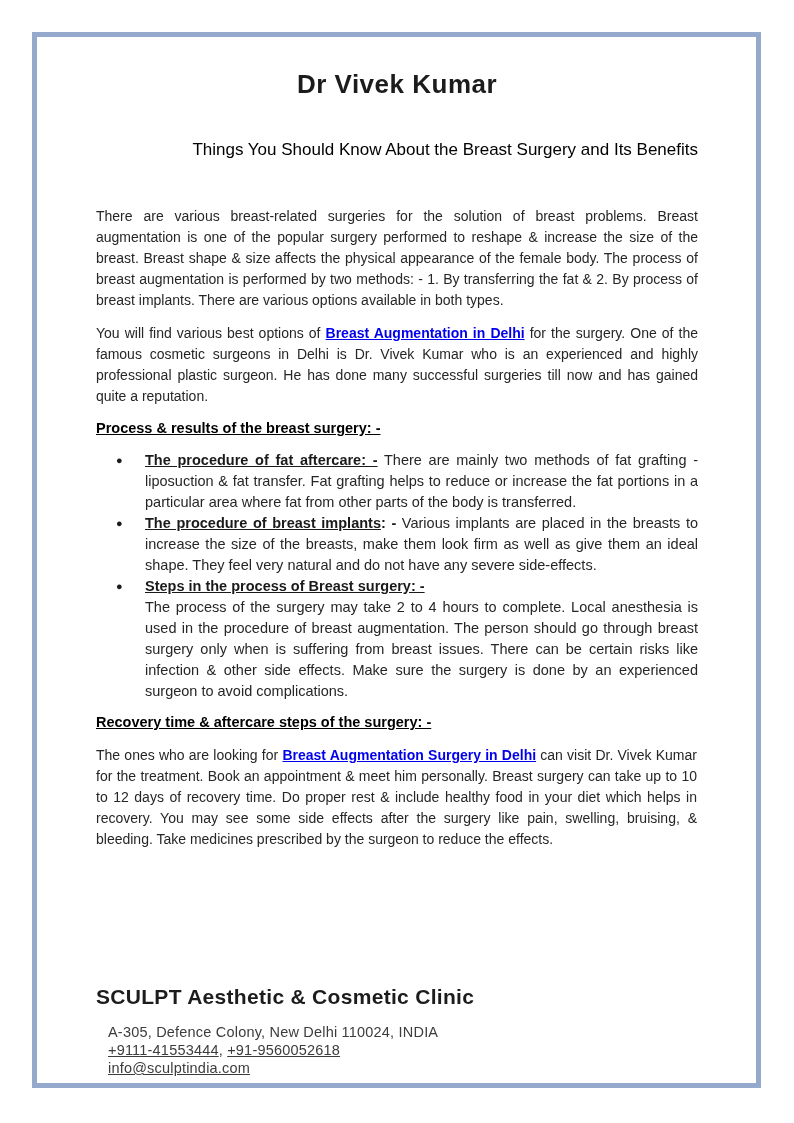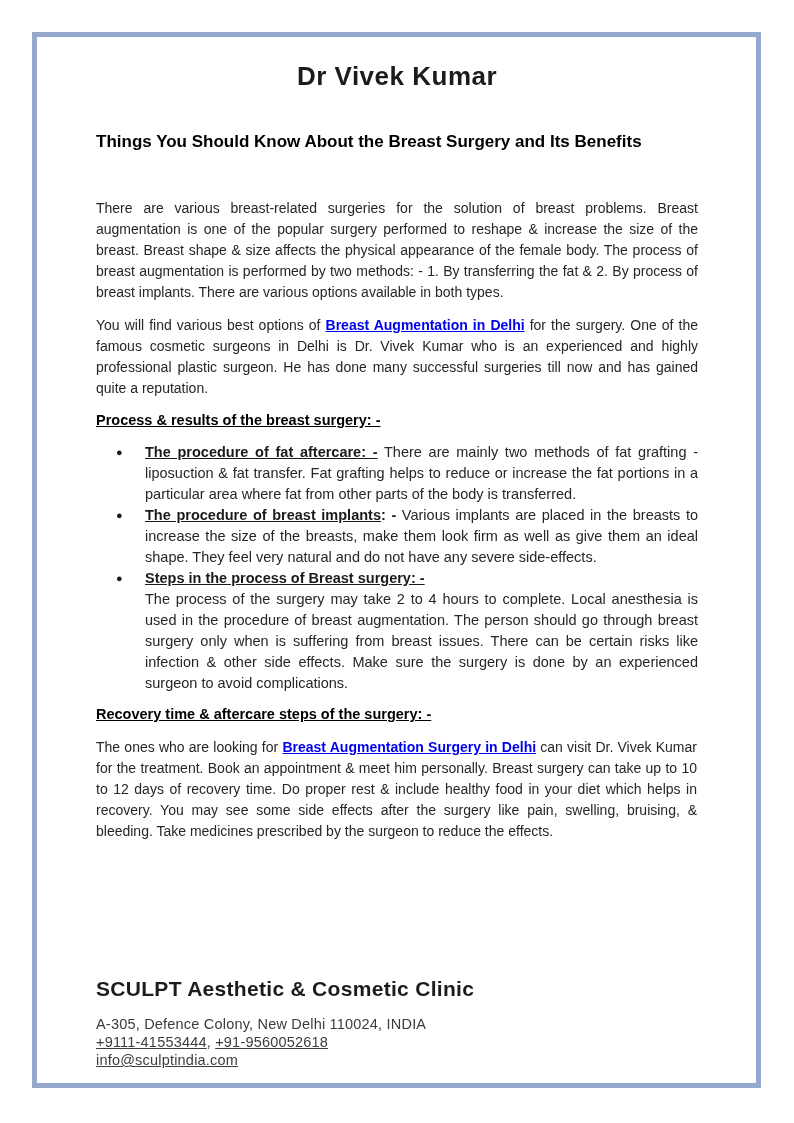--- a/index.html
+++ b/index.html
@@ -20,38 +20,38 @@
     left: 32px;
     top: 32px;
     width: 719px;
     height: 1046px;
     border: 5px solid #94a9cc;
     pointer-events: none;
   }
   .content {
     position: absolute;
     left: 96px;
-    top: 4px;
+    top: 12px;
     width: 602px;
   }
   .doc-title {
     margin: 56px 0 0 0;
     font-size: 26px;
     line-height: 32px;
     font-weight: bold;
     text-align: center;
     color: #1c1c1c;
     letter-spacing: 0.5px;
   }
   .doc-subtitle {
     margin: 38px 0 0 0;
     font-size: 17px;
     line-height: 24px;
-    font-weight: bold;
-    text-align: left;
+    font-weight: normal;
+    text-align: right;
     color: #000000;
   }
   .body-text {
     font-size: 14px;
     line-height: 21px;
     text-align: justify;
   }
   .para-1 { margin: 44px 0 0 0; }
   .para-2 { margin: 12px 0 0 0; }
   .para-3 { margin: 12px 1px 0 0; }
@@ -110,20 +110,21 @@
     font-weight: bold;
     color: #1c1c1c;
     letter-spacing: 0.3px;
   }
   .footer-lines {
     margin-top: 16px;
     font-size: 14.5px;
     line-height: 18px;
     color: #3c3c3c;
     letter-spacing: 0.2px;
+    margin-left: 12px;
   }
   .plain-link {
     color: inherit;
     text-decoration: underline;
     cursor: pointer;
   }
 </style>
 </head>
 <body>
 

